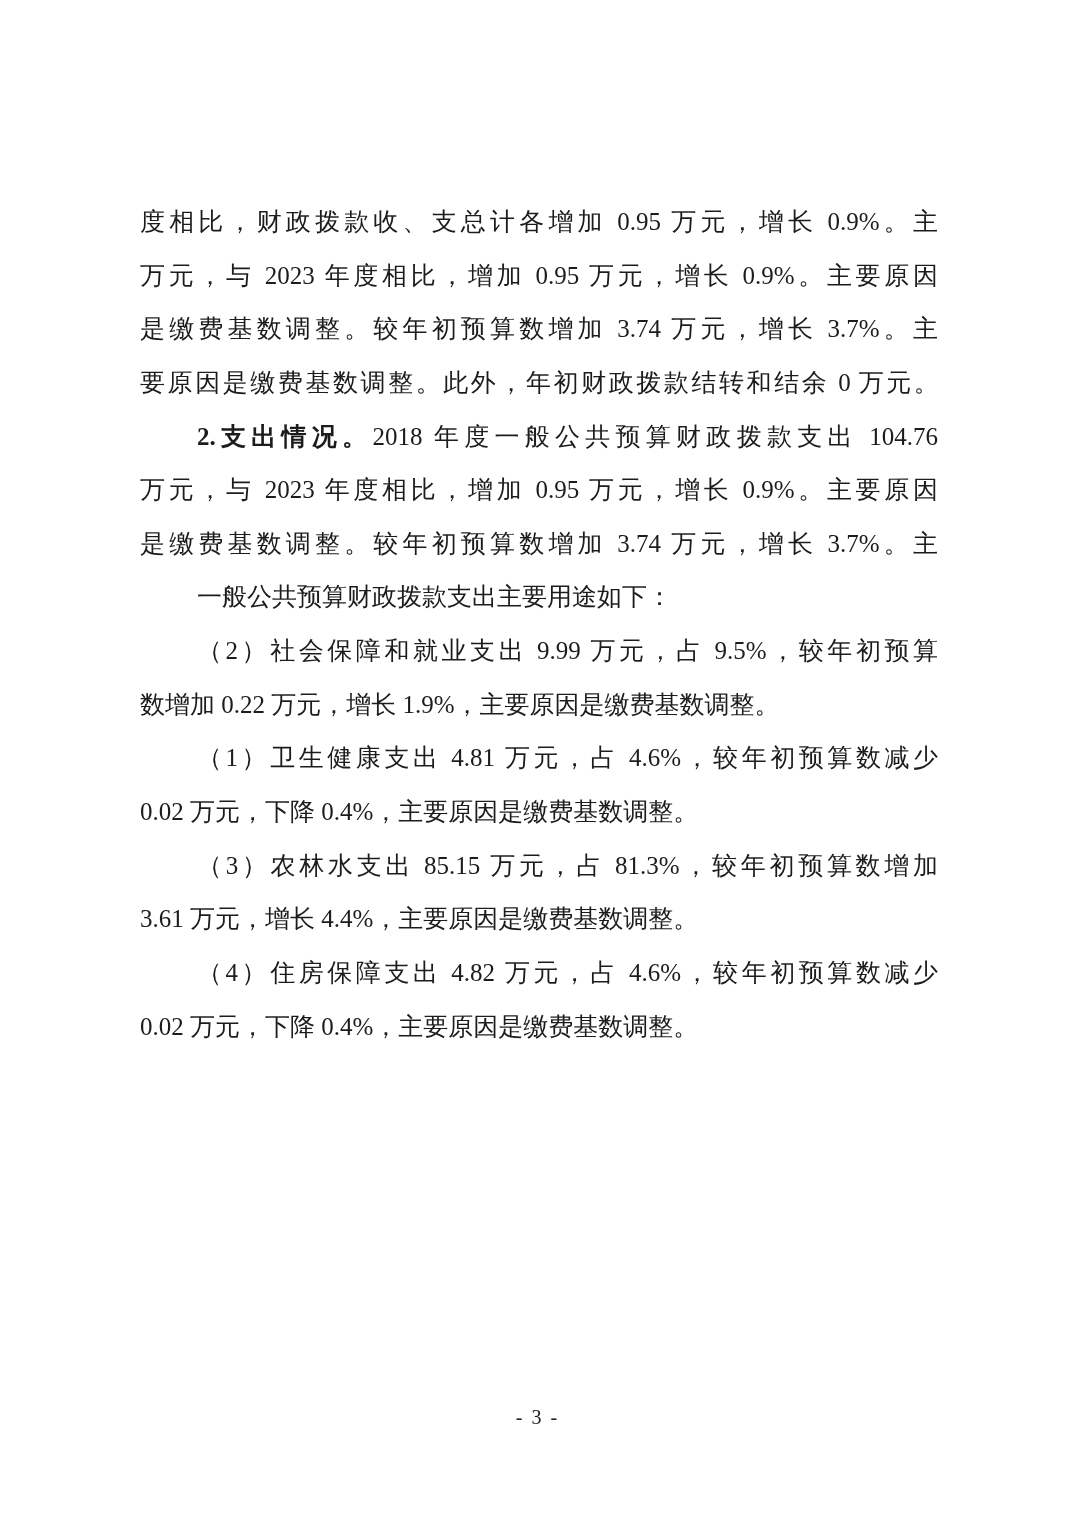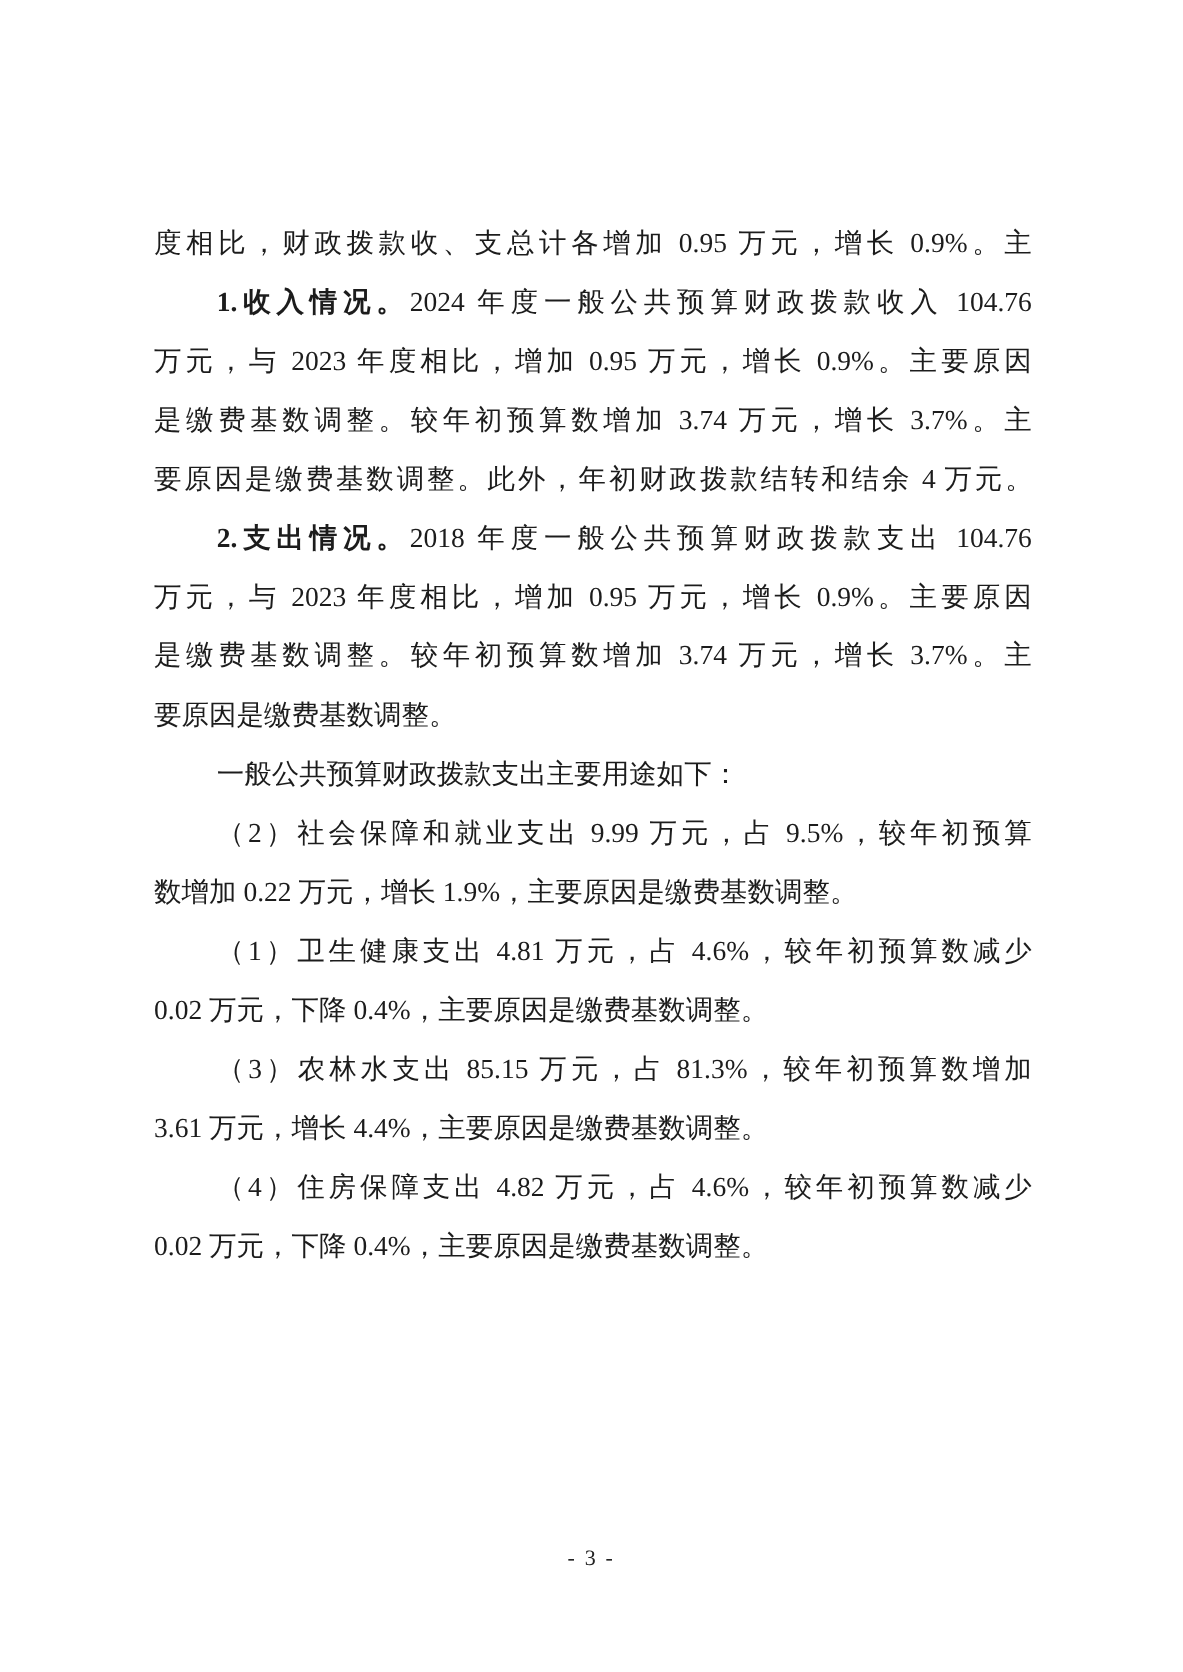--- a/index.html
+++ b/index.html
@@ -67,35 +67,33 @@
 <body>
 
 <div class="page">
 
   <div class="doc-body">
 
     <div class="line stretch">度相比，财政拨款收、支总计各增加 0.95 万元，增长 0.9%。主</div>
 
 
 
-    <div class="line indent stretch"><span class="b">1.收入情况。</span><span>2024 年度一般公共预算财政拨款收入 104.76</span></div>
 
     <div class="line stretch">万元，与 2023 年度相比，增加 0.95 万元，增长 0.9%。主要原因</div>
 
     <div class="line stretch">是缴费基数调整。较年初预算数增加 3.74 万元，增长 3.7%。主</div>
 
-    <div class="line stretch tight">要原因是缴费基数调整。此外，年初财政拨款结转和结余 4 万元。</div>
+    <div class="line stretch tight">要原因是缴费基数调整。此外，年初财政拨款结转和结余 0 万元。</div>
 
     <div class="line indent stretch"><span class="b">2.支出情况。</span><span>2018 年度一般公共预算财政拨款支出 104.76</span></div>
 
     <div class="line stretch">万元，与 2023 年度相比，增加 0.95 万元，增长 0.9%。主要原因</div>
 
     <div class="line stretch">是缴费基数调整。较年初预算数增加 3.74 万元，增长 3.7%。主</div>
 
-    <div class="line">要原因是缴费基数调整。</div>
 
     <div class="line indent">一般公共预算财政拨款支出主要用途如下：</div>
 
     <div class="line indent stretch">（2）社会保障和就业支出 9.99 万元，占 9.5%，较年初预算</div>
 
     <div class="line">数增加 0.22 万元，增长 1.9%，主要原因是缴费基数调整。</div>
 
     <div class="line indent stretch">（1）卫生健康支出 4.81 万元，占 4.6%，较年初预算数减少</div>
 
     <div class="line">0.02 万元，下降 0.4%，主要原因是缴费基数调整。</div>

